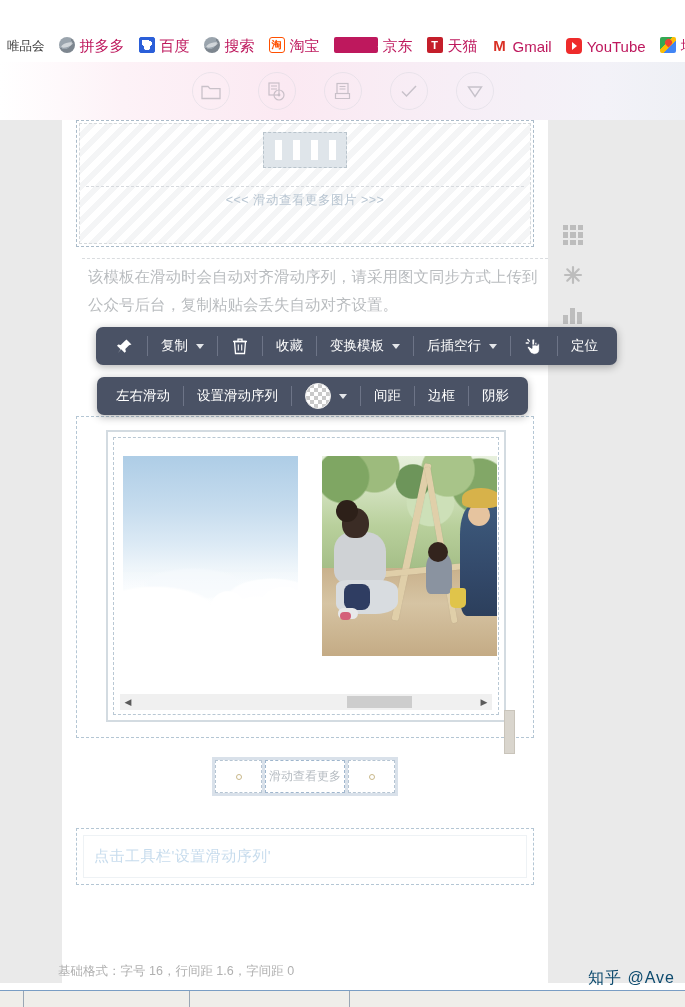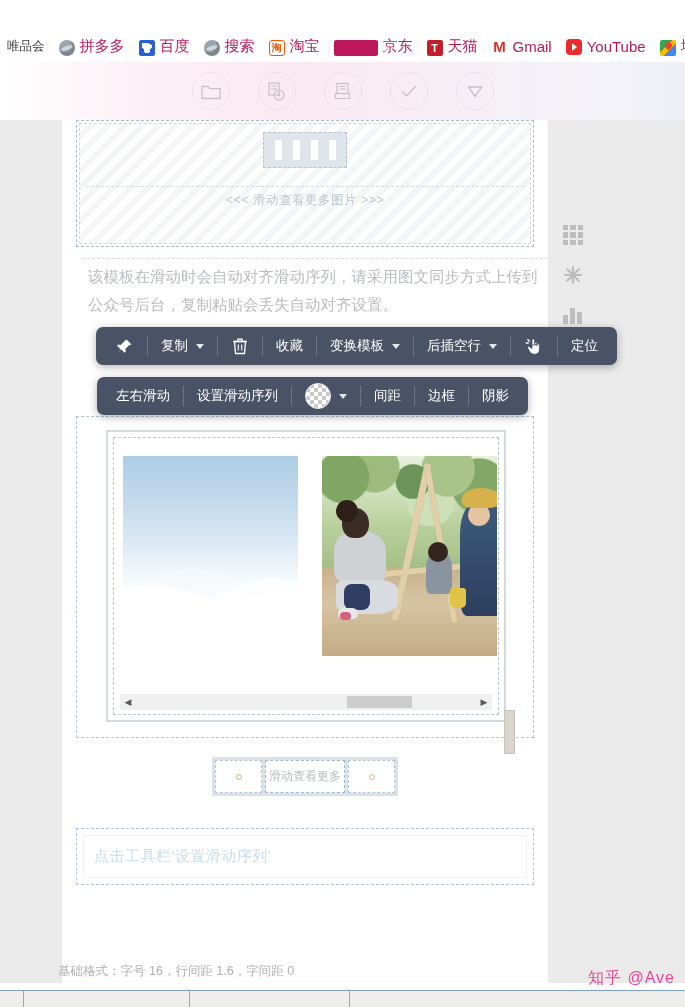--- a/index.html
+++ b/index.html
@@ -11,21 +11,21 @@
   }
   #root { position: relative; width: 685px; height: 1007px; background:#ffffff; }
 
   
   .bookmarks {
     position: absolute; left:0; top:30px; width:685px; height:32px;
     display:flex; align-items:center; gap:0px;
     background:#ffffff; overflow:hidden; white-space:nowrap;
   }
   .bm {
-    display:flex; align-items:flex-end; gap:5px;
+    display:flex; align-items:flex-start; gap:5px;
     padding: 2px 7px; font-size:12.5px; color:#3c3c3c;
     flex: 0 0 auto; cursor:pointer; border-radius:3px;
   }
   .bm-label { font-size:15px; color:#be185d; }
   .bm-ico { width:16px; height:16px; flex:0 0 16px; display:inline-block; position:relative; border-radius:2px; }
 
   .ico-globe { background: radial-gradient(circle at 35% 32%, #9aa4ad 0 46%, #7d868f 47% 100%); border-radius:50%; position:relative; }
   .ico-globe::after{ content:""; position:absolute; left:2px; top:6px; width:12px; height:4px;
     background:#ffffff; border-radius:50%; opacity:.55; transform:rotate(-18deg);}
   .ico-baidu { background:#2b5fd9; border:1px solid #2b5fd9; }
@@ -277,21 +277,21 @@
     width:26px; height:26px; border-radius:50%; border:1px solid #e9e9e9;
     background-color:#ffffff;
     background-image:
       linear-gradient(45deg,#c9c9c9 25%, transparent 25%, transparent 75%, #c9c9c9 75%),
       linear-gradient(45deg,#c9c9c9 25%, transparent 25%, transparent 75%, #c9c9c9 75%);
     background-size:8px 8px; background-position:0 0, 4px 4px;
   }
 
   
   .watermark {
-    position:absolute; right:10px; bottom:18px; font-size:16px; color:#ec4899;
+    position:absolute; right:10px; bottom:18px; font-size:16px; color:#0c4a6e;
     letter-spacing:1px; user-select:none;
   }
   
   .winbottom { position:absolute; left:0; bottom:0; width:685px; height:17px; background:#efeeea;
      border-top:1px solid #7a9ec4;}
   .winbottom .seg { position:absolute; top:0; height:17px; border-right:1px solid #9aa7b5; }
 </style>
 </head>
 <body>
 

